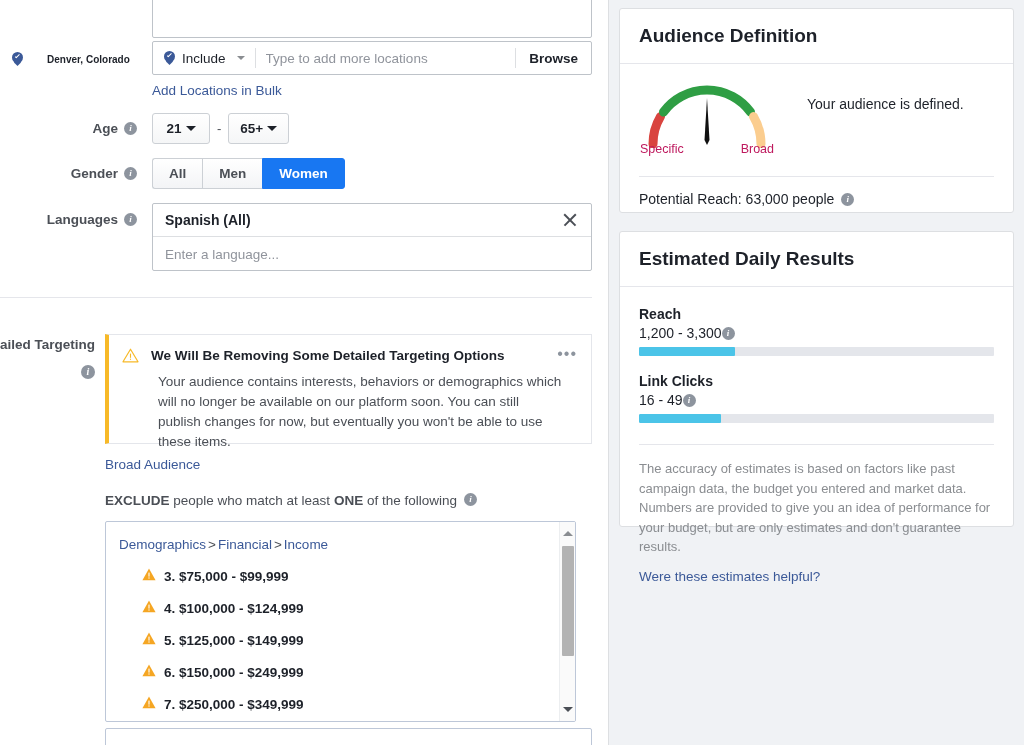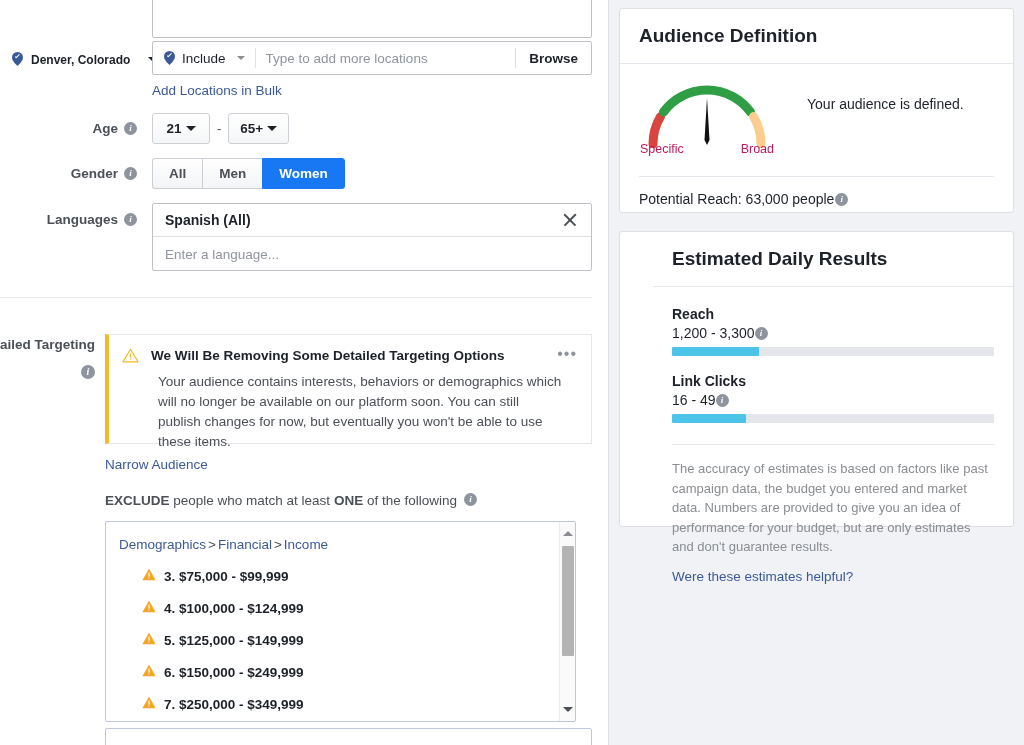--- a/index.html
+++ b/index.html
@@ -40,22 +40,22 @@
 
   
   .loc-box {
     position: absolute; left: 152px; top: -40px;
     width: 440px; height: 78px;
     border: 1px solid #bec3c9; border-radius: 2px;
     background: #fff;
   }
   .loc-chip {
     position: absolute; left: 12px; top: 52px;
-    display: flex; align-items: center; gap: 8px;
-    font-size: 12px; font-weight: bold; color: #1d2129;
+    display: flex; align-items: center; gap: 24px;
+    font-size: 10px; font-weight: bold; color: #1d2129;
   }
   .pin {
     display: inline-block; width: 11px; height: 15px; position: relative;
     flex: none;
   }
   .pin::before {
     content: ""; position: absolute; left: 0; top: 0;
     width: 11px; height: 11px; border-radius: 50% 50% 50% 50%;
     background: #3b5998;
   }
@@ -278,42 +278,42 @@
     width: 395px;
     background: #fff;
     border: 1px solid #dddfe2; border-radius: 3px;
   }
   .card-head {
     padding: 16px 19px;
     border-bottom: 1px solid #e5e6eb;
     font-size: 19px; font-weight: bold; color: #1d2129;
   }
   #card-audience { top: 8px; height: 205px; }
-  #card-results { top: 231px; top: 231px; height: 296px; padding-left: 33px; }
+  #card-results { top: 231px; top: 231px; height: 296px; }
 
   .gauge-wrap {
     position: relative; height: 112px;
     padding: 14px 19px 0 19px;
     display: flex;
   }
   .gauge { position: relative; width: 136px; height: 86px; flex: none; }
   .gauge svg { display: block; }
   .gauge-labels {
     position: absolute; left: 0; top: 64px; width: 136px;
     display: flex; justify-content: space-between;
     font-size: 12.5px; color: #be185d;
     padding: 0 1px;
   }
   .gauge-msg {
     padding: 16px 0 0 32px;
     font-size: 14px; color: #1d2129; line-height: 20px;
   }
   .card-sep { height: 1px; background: #e5e6eb; margin: 0 19px; }
   .reach-line {
-    display: flex; align-items: center; gap: 1px;
+    display: flex; align-items: center; gap: 7px;
     padding: 14px 19px 0 19px;
     font-size: 14px; color: #1d2129;
   }
 
   .metric { padding: 0 19px; }
   .metric .mtitle { font-size: 14px; font-weight: bold; color: #1d2129; }
   .metric .mrow {
     display: flex; align-items: center; 
     margin-top: 3px;
   }
@@ -417,21 +417,21 @@
             <rect x="7.95" y="5.6" width="1.1" height="4.2" fill="#f7b928"></rect>
             <rect x="7.95" y="10.7" width="1.1" height="1.1" fill="#f7b928"></rect>
           </svg>
         </span>
         <div class="warn-title">We Will Be Removing Some Detailed Targeting Options</div>
         <span class="ellipsis-btn">•••</span>
       </div>
       <div class="warn-body">Your audience contains interests, behaviors or demographics which will no longer be available on our platform soon. You can still publish changes for now, but eventually you won't be able to use these items.</div>
     </div>
 
-    <a class="link narrow-link">Narrow Audience</a>
+    <a class="link narrow-link">Broad Audience</a>
 
     <div class="exclude-head">
       <span>
         <b>EXCLUDE</b><span> people who match at least </span><b>ONE</b><span> of the following</span>
       </span>
       <span class="info-icon">i</span>
     </div>
 
     <div class="exclude-box">
       <div class="breadcrumb">

